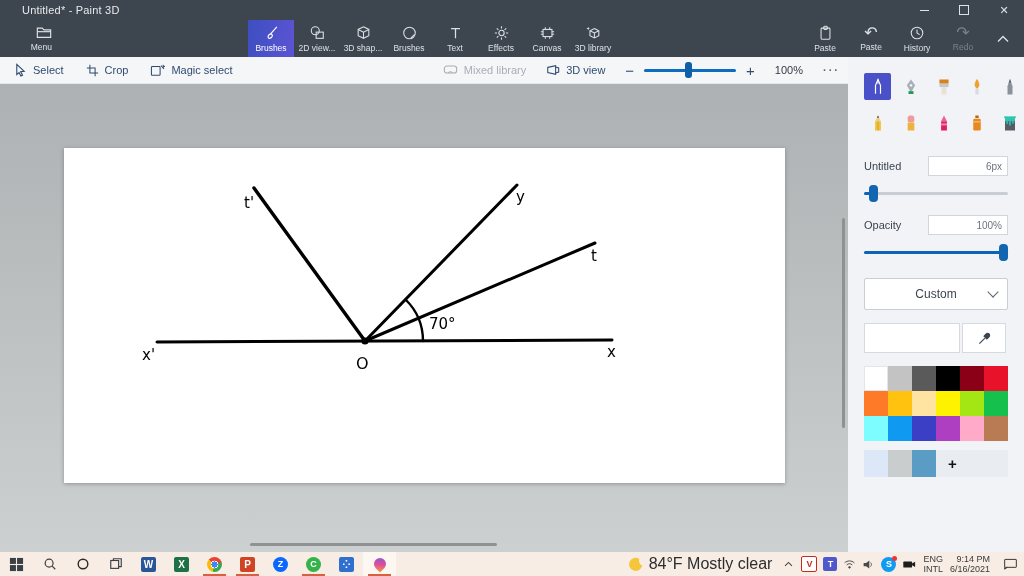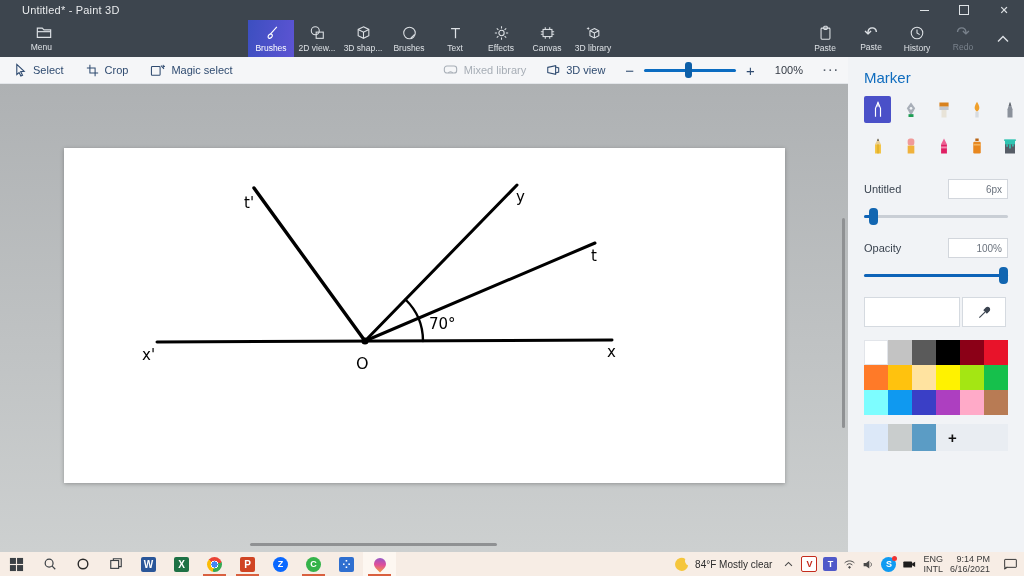--- a/index.html
+++ b/index.html
@@ -47,21 +47,21 @@
   .vscroll{position:absolute;left:842px;top:134px;width:3px;height:210px;background:#8f9193;border-radius:2px;}
   
   .panel{position:absolute;left:848px;top:57px;width:176px;height:495px;background:#f1f3f6;
          box-sizing:border-box;padding:10px 16px;color:#3b4450;}
   .panel-title{color:#0f6cbe;font-size:15px;margin:2px 0 10px;}
   .tools{display:grid;grid-template-columns:repeat(5,1fr);gap:9px 6px;margin:6px 0 20px;}
   .tool{width:27px;height:27px;display:flex;align-items:center;justify-content:center;border-radius:2px;}
   .tool.selected{background:#4a50c8;}
   .prop-row{display:flex;align-items:center;justify-content:space-between;margin-top:8px;}
   .prop-label{font-size:11px;color:#3b4450;}
-  .valbox{width:60px;height:20px;background:#fff;border:1px solid #d2d6dc;box-sizing:border-box;
+  .valbox{width:80px;height:20px;background:#fff;border:1px solid #d2d6dc;box-sizing:border-box;
           font-size:10px;color:#6b737e;display:flex;align-items:center;justify-content:flex-end;padding-right:5px;}
   .pslider{position:relative;width:144px;height:3px;background:#c9ced5;border-radius:2px;margin:16px 0 20px;}
   .pfill{position:absolute;left:0;top:0;height:3px;background:#0d63b8;border-radius:2px;}
   .pthumb{position:absolute;top:-7px;width:9px;height:17px;background:#1266b1;border-radius:4px;}
   .dropdown{margin-top:24px;height:30px;background:#fff;border:1px solid #c9ced6;border-radius:2px;
             display:flex;align-items:center;justify-content:center;position:relative;font-size:12px;color:#3b4450;}
   .chev{width:7px;height:7px;border-right:1.5px solid #5b6470;border-bottom:1.5px solid #5b6470;
         transform:rotate(45deg);position:absolute;right:10px;top:9px;}
   .swatchrow{margin-top:13px;display:flex;gap:2px;}
   .cur-swatch{width:96px;height:30px;background:#fff;border:1px solid #d5dae0;box-sizing:border-box;}
@@ -85,21 +85,21 @@
         color:#fff;font-size:9px;font-weight:bold;position:relative;}
   .reddot{position:absolute;right:-1px;top:-1px;width:5px;height:5px;border-radius:50%;background:#e33;}
   .chrome{width:15px;height:15px;border-radius:50%;
     background:
       radial-gradient(circle at 50% 50%, #4285f4 0 29%, #ffffff 30% 37%, rgba(0,0,0,0) 38%),
       conic-gradient(from -45deg, #ea4335 0 33%, #34a853 0 66%, #fbbc05 0 100%);}
   .drop{width:12px;height:12px;border-radius:0 50% 50% 50%;transform:rotate(-135deg);
         background:linear-gradient(320deg,#7b5cd6,#e04e9a 55%,#f2a03d);}
   .tray{margin-left:auto;display:flex;align-items:center;gap:7px;padding-right:6px;height:100%;}
   .tray-ic{display:flex;align-items:center;justify-content:center;}
-  .weather{display:flex;align-items:center;gap:5px;font-size:10px;color:#2d2d2d;margin-right:4px;margin-left:44px;}
+  .weather{display:flex;align-items:center;gap:5px;font-size:16px;color:#2d2d2d;margin-right:4px;margin-left:44px;}
   .stack{display:flex;flex-direction:column;align-items:flex-start;line-height:10px;font-size:9px;}
   .stack.right{align-items:flex-end;}
   .traytile{width:14px;height:14px;border-radius:2px;display:flex;align-items:center;justify-content:center;
             font-size:9px;font-weight:bold;}
 </style>
 </head>
 <body>
 
 <div class="titlebar">
   <span class="ttl">Untitled* - Paint 3D</span>
@@ -284,21 +284,20 @@
         <text x="292" y="221" font-size="16">O</text>
         <text x="365" y="181">70°</text>
       </g>
     </svg>
   </div>
   <div class="hscroll"></div>
   <div class="vscroll"></div>
 </div>
 
 <div class="panel">
-  <div class="panel-title">Marker</div>
 
   <div class="tools">
     <div class="tool selected">
       <svg width="20" height="20" viewBox="0 0 24 24" fill="none" stroke="#fff" stroke-width="1.4">
         <path d="M9 20 V10 L12 3 L15 10 V20"></path>
           <path d="M12 3 V8"></path>
       </svg>
     </div>
     <div class="tool">
       <svg width="20" height="20" viewBox="0 0 24 24">
@@ -375,20 +374,24 @@
 
   <div class="prop-row">
     <span class="prop-label">Opacity</span>
     <div class="valbox">100%</div>
   </div>
   <div class="pslider">
     <div class="pfill" style="width:144px;"></div>
     <div class="pthumb" style="left:135px;"></div>
   </div>
 
+  <div class="dropdown">
+    <span>Custom</span>
+    <span class="chev"></span>
+  </div>
 
   <div class="swatchrow">
     <div class="cur-swatch"></div>
     <div class="dropper">
       <svg width="15" height="15" viewBox="0 0 16 16" fill="none" stroke="#3b4450" stroke-width="1.2">
         <path d="M2.5 13.5 L8.5 7.5"></path>
           <path d="M7.5 5.5 L10.5 8.5 L12.8 6.2 A2 2 0 0 0 9.8 3.2 Z" fill="#3b4450"></path>
       </svg>
     </div>
   </div>

